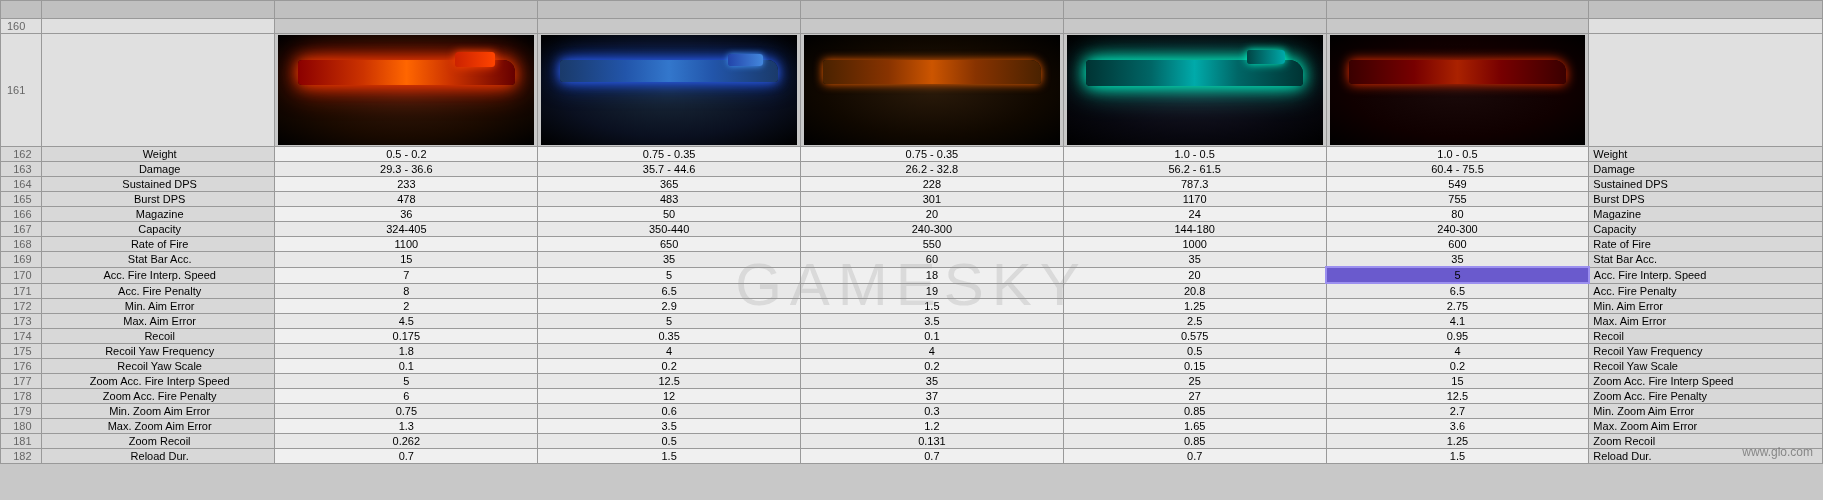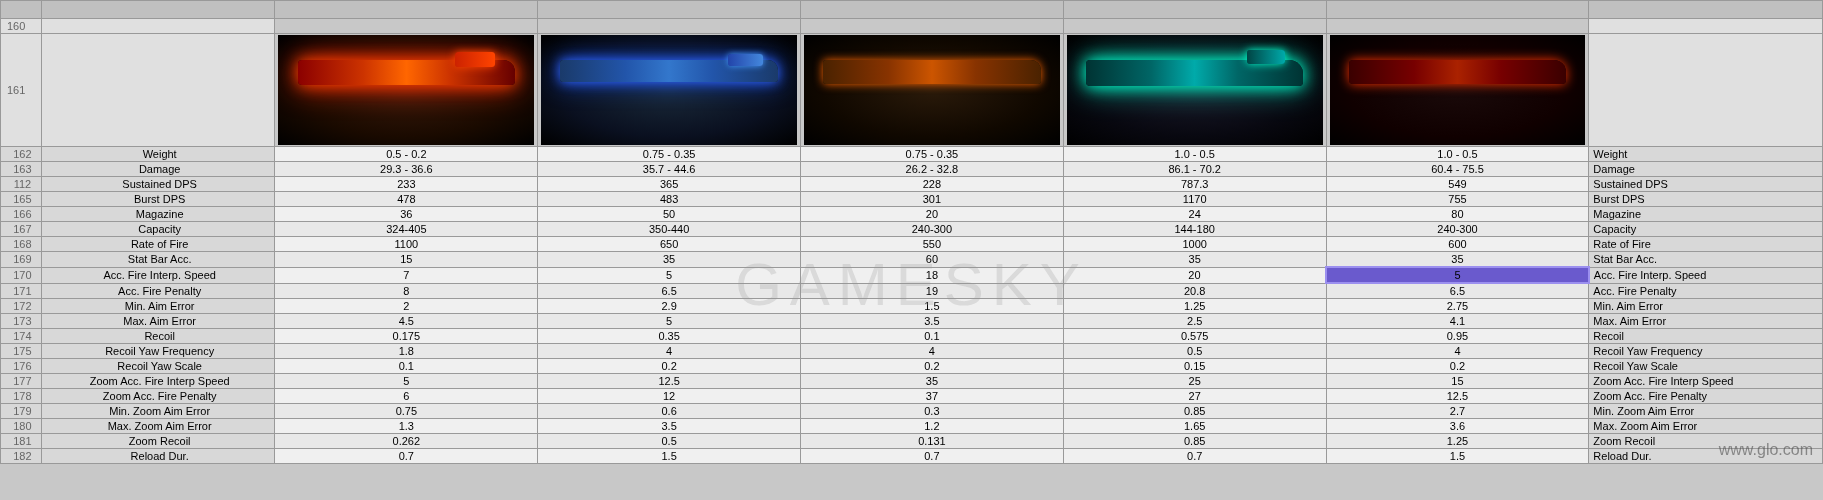--- a/index.html
+++ b/index.html
@@ -180,21 +180,21 @@
       color: rgba(150,150,150,0.25);
       letter-spacing: 8px;
       pointer-events: none;
       z-index: 5;
       white-space: nowrap;
     }
     .corner-logo {
       position: absolute;
       bottom: 5px;
       right: 10px;
-      font-size: 16px;
+      font-size: 12px;
       color: rgba(80,80,80,0.6);
       z-index: 6;
     }
   </style>
 </head>
 <body>
 
 <div class="page-wrapper">
   <div class="title-overlay"></div>
   <div class="watermark">GАМЕSKY</div>
@@ -282,26 +282,26 @@
     <td>1.0 - 0.5</td>
     <td class="">1.0 - 0.5</td>
     <td class="right-label">Weight</td>
   </tr>
         <tr class="row-odd">
     <td class="label-col row-num">163</td>
     <td class="label-col">Damage</td>
     <td>29.3 - 36.6</td>
     <td>35.7 - 44.6</td>
     <td>26.2 - 32.8</td>
-    <td>86.1 - 70.2</td>
+    <td>56.2 - 61.5</td>
     <td class="">60.4 - 75.5</td>
     <td class="right-label">Damage</td>
   </tr>
         <tr class="row-even">
-    <td class="label-col row-num">112</td>
+    <td class="label-col row-num">164</td>
     <td class="label-col">Sustained DPS</td>
     <td>233</td>
     <td>365</td>
     <td>228</td>
     <td>787.3</td>
     <td class="">549</td>
     <td class="right-label">Sustained DPS</td>
   </tr>
         <tr class="row-odd">
     <td class="label-col row-num">165</td>

